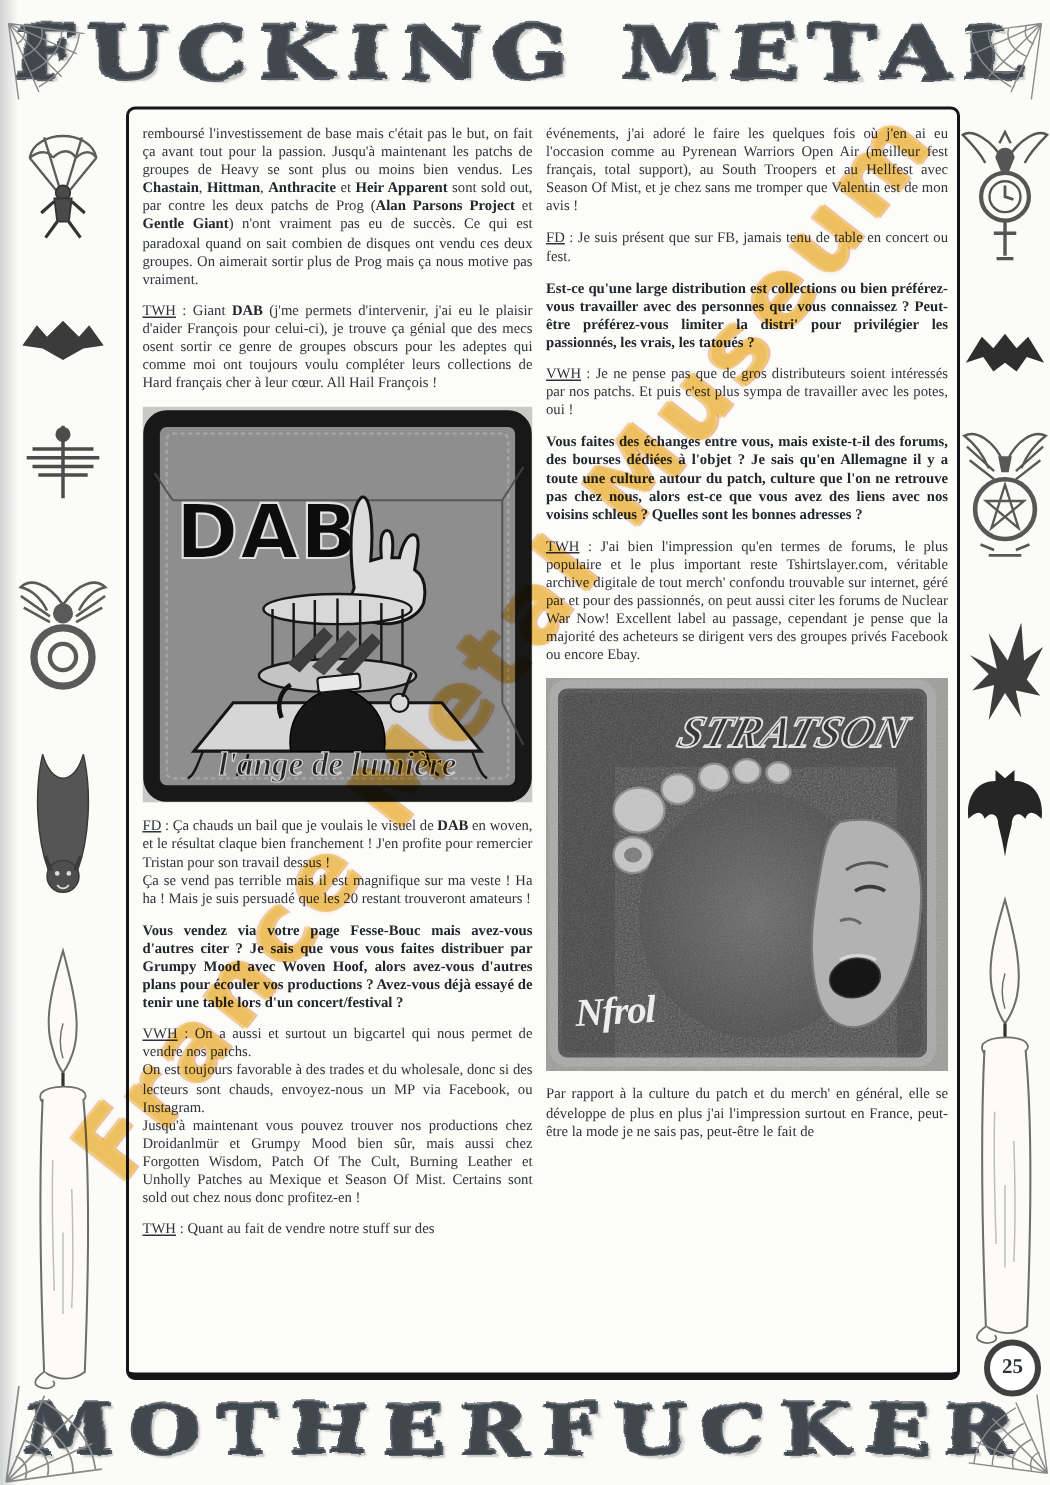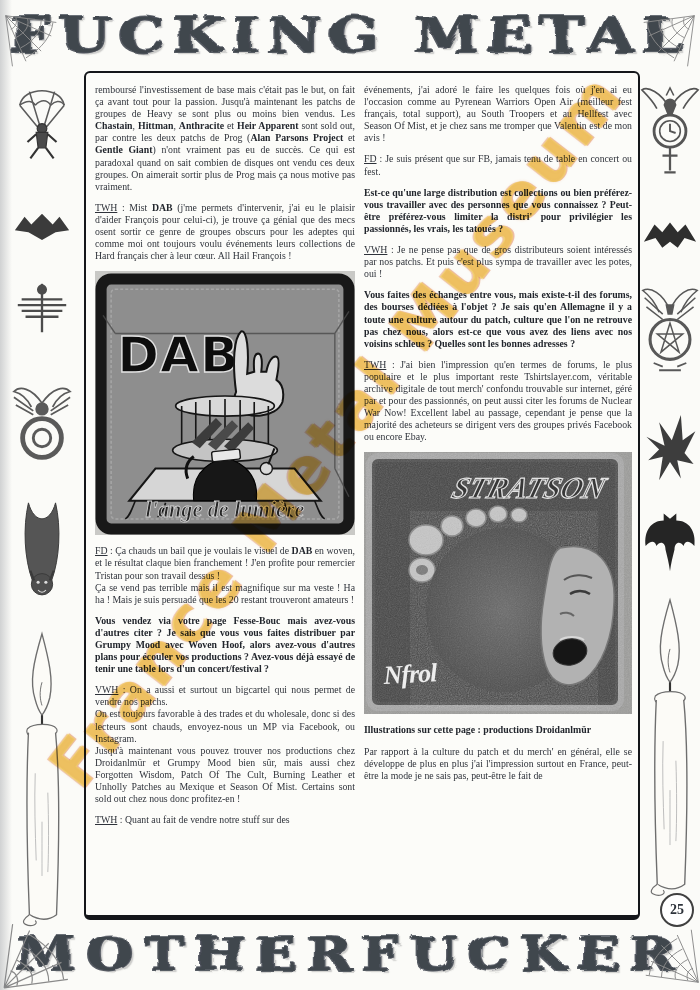--- a/index.html
+++ b/index.html
@@ -45,21 +45,21 @@
 
   
   .watermark{position:absolute;left:64px;top:742px;width:880px;z-index:5;pointer-events:none;
         transform:rotate(-52deg);transform-origin:0 50%;
         font-family:"DejaVu Sans",sans-serif;font-weight:bold;font-size:64px;letter-spacing:5px;
         color:rgba(246,222,84,.58);mix-blend-mode:multiply;white-space:nowrap;
         text-shadow:1px 1px 0 rgba(222,110,60,.40),-1px -1px 0 rgba(222,110,60,.30),0 0 3px rgba(230,140,70,.30);}
 
   
   .page-number{position:absolute;right:6px;top:893px;width:30px;height:30px;border-radius:50%;
-        border:2px solid #404040;background:#fff;display:flex;align-items:center;justify-content:center;
+        border:4px solid #404040;background:#fff;display:flex;align-items:center;justify-content:center;
         font-family:"Liberation Serif",serif;font-weight:bold;font-size:14px;color:#2e333b;z-index:40;}
 </style>
 </head>
 <body>
 
 <svg width="0" height="0" style="position:absolute" aria-hidden="true">
   <defs>
     <filter id="roughen">
       <feTurbulence type="fractalNoise" baseFrequency="0.045" numOctaves="3" seed="7" result="n"></feTurbulence>
       <feDisplacementMap in="SourceGraphic" in2="n" scale="6"></feDisplacementMap>
@@ -196,21 +196,21 @@
         <path d="M20,150 C19,180 20,210 21,240 M33,170 C34,200 34,230 33,252 M27,200 C27,220 27,240 27,256" stroke="#bdbdbd" stroke-width="1" fill="none"></path>
         <path d="M14,296 C8,300 6,304 10,306 C16,309 24,306 20,302" stroke-width="1.2"></path>
       </g>
     </svg>
   </div>
 
   <div class="frame">
 
     <div class="col col-left">
       <p><span>remboursé l'investissement de base mais c'était pas le but, on fait ça avant tout pour la passion. Jusqu'à maintenant les patchs de groupes de Heavy se sont plus ou moins bien vendus. Les </span><span class="r-b">Chastain</span><span>, </span><span class="r-b">Hittman</span><span>, </span><span class="r-b">Anthracite</span><span> et </span><span class="r-b">Heir Apparent</span><span> sont sold out, par contre les deux patchs de Prog (</span><span class="r-b">Alan Parsons Project</span><span> et </span><span class="r-b">Gentle Giant</span><span>) n'ont vraiment pas eu de succès. Ce qui est paradoxal quand on sait combien de disques ont vendu ces deux groupes. On aimerait sortir plus de Prog mais ça nous motive pas vraiment.</span></p>
-      <p><span class="r-u">TWH</span><span> : Mist </span><span class="r-b">DAB</span><span> (j'me permets d'intervenir, j'ai eu le plaisir d'aider François pour celui-ci), je trouve ça génial que des mecs osent sortir ce genre de groupes obscurs pour les adeptes qui comme moi ont toujours voulu événements leurs collections de Hard français cher à leur cœur. All Hail François !</span></p>
+      <p><span class="r-u">TWH</span><span> : Giant </span><span class="r-b">DAB</span><span> (j'me permets d'intervenir, j'ai eu le plaisir d'aider François pour celui-ci), je trouve ça génial que des mecs osent sortir ce genre de groupes obscurs pour les adeptes qui comme moi ont toujours voulu compléter leurs collections de Hard français cher à leur cœur. All Hail François !</span></p>
 
       <div class="patch-photo">
         <svg viewBox="0 0 258 262">
           <rect x="0" y="0" width="258" height="262" fill="#c9c9c6"></rect>
           <rect x="6" y="8" width="246" height="248" rx="10" fill="#8e8e8e" stroke="#181818" stroke-width="11"></rect>
           <rect x="16" y="18" width="226" height="228" rx="4" fill="none" stroke="#a6a6a6" stroke-width="1.5" stroke-dasharray="3 2"></rect>
           <g stroke="#4a4a4a" stroke-width="1.4" fill="none" opacity="0.8">
             <path d="M20,62 H238 M238,62 V196 M238,62 L252,40 M238,196 L252,224 M20,62 L8,44"></path>
           </g>
           <text x="22" y="100" font-family="DejaVu Sans, sans-serif" font-size="50" font-weight="bold" fill="#0d0d0d" stroke="#e2e2e2" stroke-width="1.4" letter-spacing="1">DAB</text>
@@ -288,21 +288,20 @@
             <path d="M200,128 C208,122 220,122 228,126" stroke="#555" stroke-width="2" fill="none"></path>
             <path d="M206,142 C212,138 220,138 226,142" stroke="#3a3a3a" stroke-width="2.5" fill="none"></path>
             <path d="M196,162 C200,160 206,160 210,164" stroke="#666" stroke-width="2" fill="none"></path>
             <path d="M196,188 C202,184 214,184 220,188" stroke="#d8d8d8" stroke-width="2" fill="none"></path>
             <ellipse cx="206" cy="200" rx="17" ry="13" fill="#161616" stroke="#333" transform="rotate(-12 206 200)"></ellipse>
           </g>
           <text x="20" y="232" font-size="26" font-weight="bold" font-style="italic" fill="#ededed" letter-spacing="-1" transform="rotate(-3 20 232)">Nfrol</text>
         </svg>
       </div>
 
-      <p class="q"><span class="r-b">Illustrations sur cette page : productions Droidanlmür</span></p>
       <p><span>Par rapport à la culture du patch et du merch' en général, elle se développe de plus en plus j'ai l'impression surtout en France, peut-être la mode je ne sais pas, peut-être le fait de</span></p>
     </div>
 
   </div>
 
   <div class="watermark">France Metal Museum</div>
 
   <div class="banner banner-bottom">
     <span class="banner-text">MOTHERFUCKER</span>
   </div>

